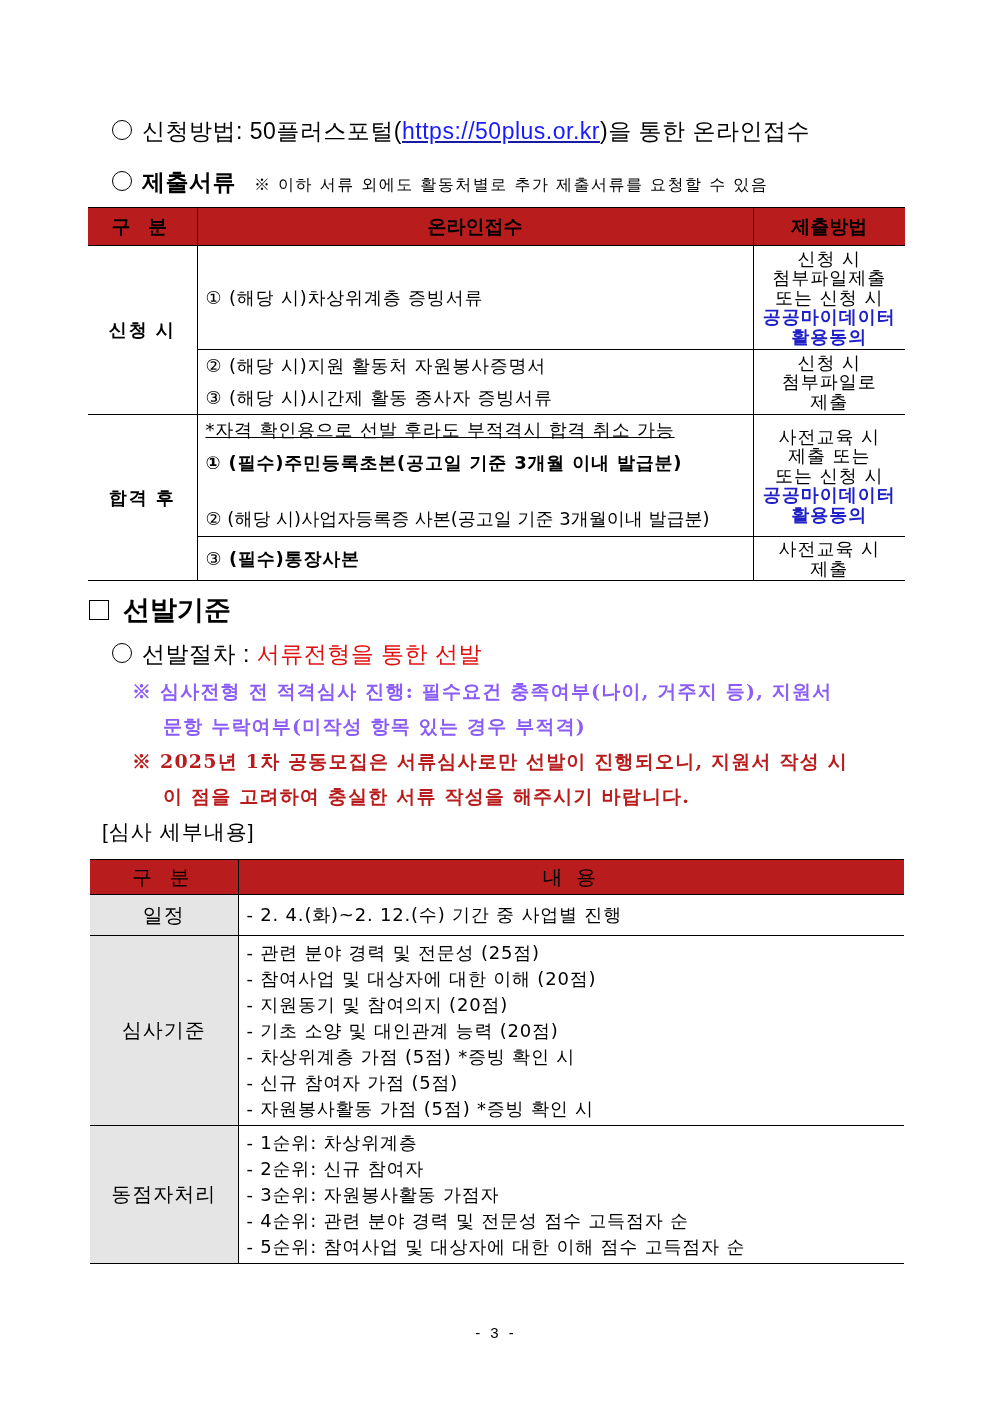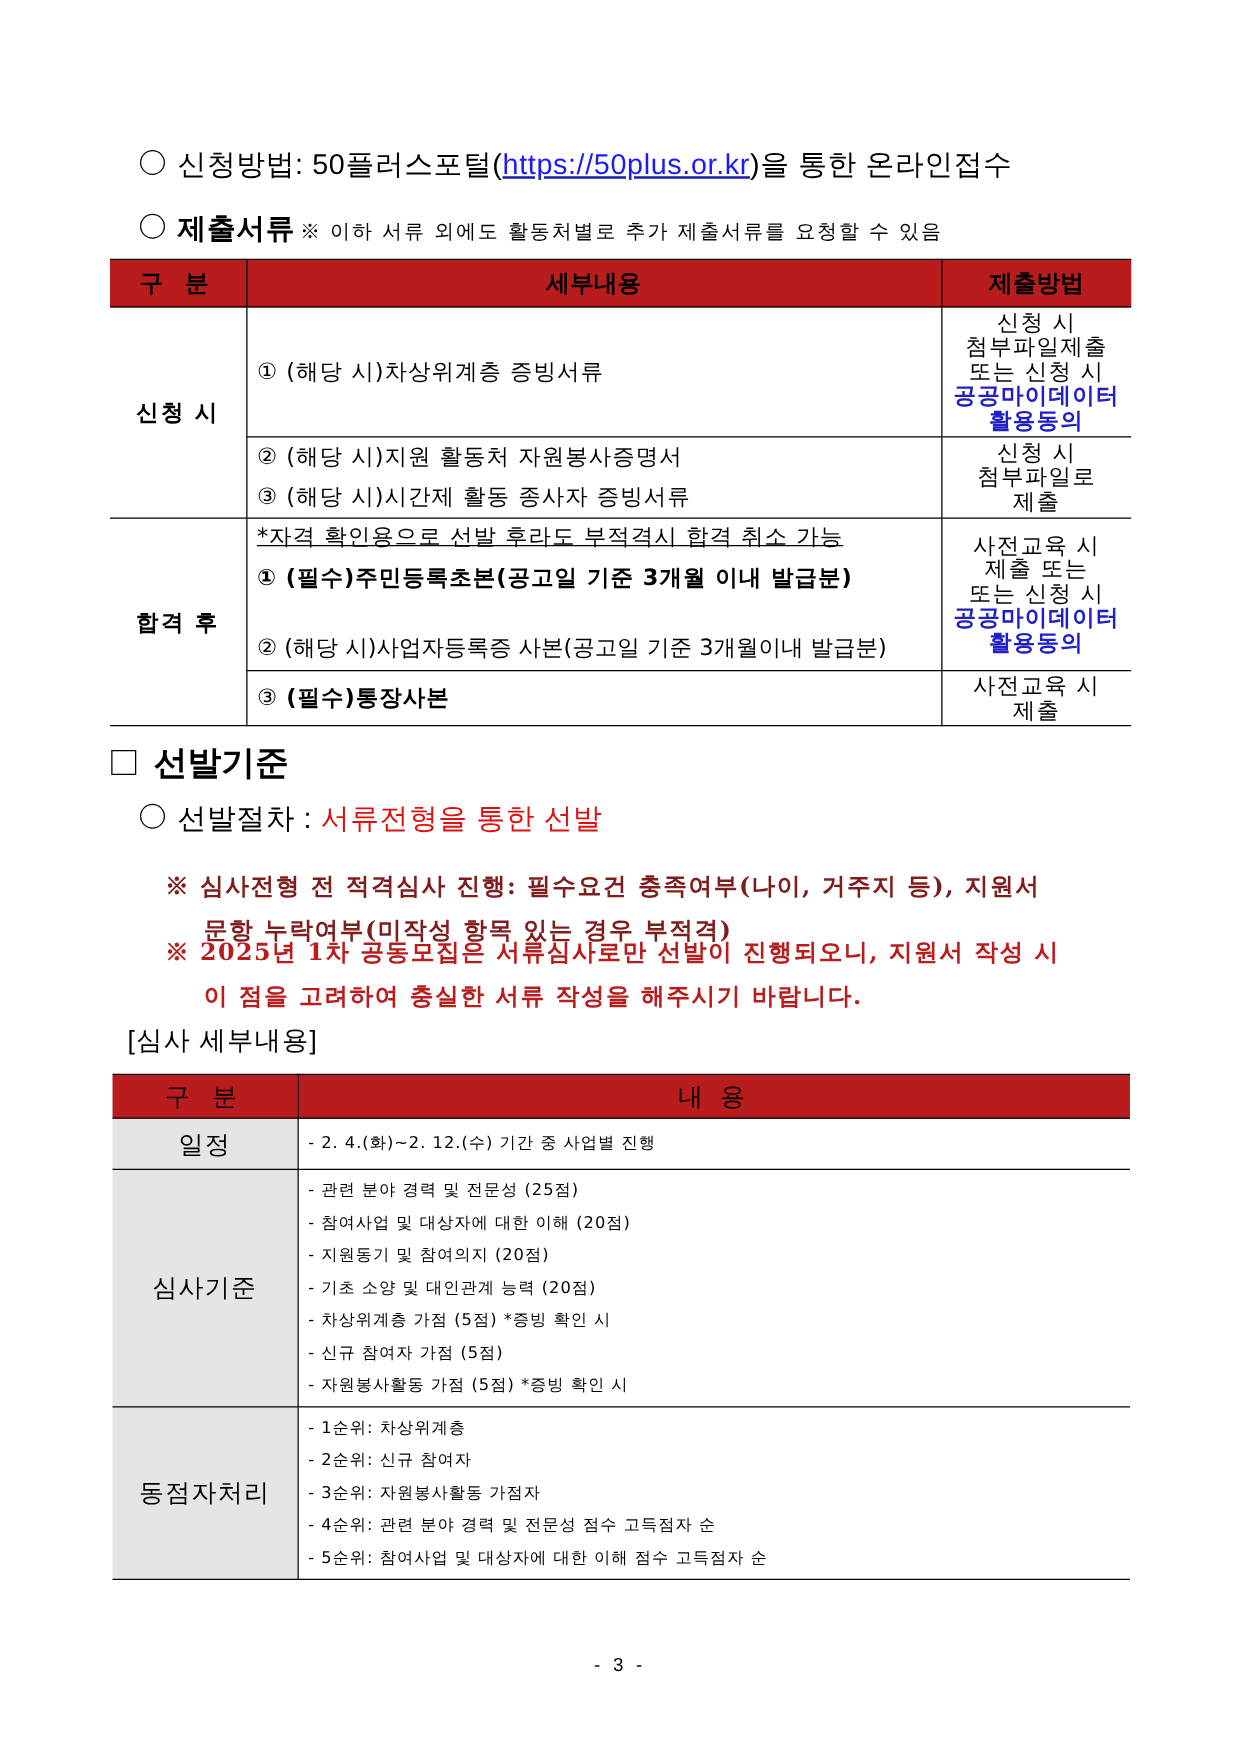--- a/index.html
+++ b/index.html
@@ -5,43 +5,43 @@
     html, body { margin: 0; padding: 0; background: #ffffff; }
     body {
       width: 992px; height: 1403px; position: relative; overflow: hidden;
       font-family: "Liberation Sans", "DejaVu Sans", sans-serif; color: #000;
     }
     .abs { position: absolute; }
     .line { white-space: nowrap; }
     .bullet-line { font-size: 23px; letter-spacing: 0.5px; }
     .circle-mark { display: inline-block; width: 18px; height: 18px; border: 1.8px solid #000; border-radius: 50%; vertical-align: -1px; margin-right: 10px; }
     .link { color: #1a1aff; text-decoration: underline; text-decoration-color: #1a1aa8; }
-    .note-small { font-family: "DejaVu Serif", "Liberation Serif", serif; font-size: 16px; letter-spacing: 1.5px; margin-left: 4px; }
+    .note-small { font-family: "DejaVu Serif", "Liberation Serif", serif; font-size: 16px; letter-spacing: 1.5px; margin-left: 18px; }
     table.doc { border-collapse: collapse; position: absolute; }
     table.doc td, table.doc th { border: 1.5px solid #000; padding: 0; }
     table.doc tr > *:first-child { border-left: none; }
     table.doc tr > *:last-child { border-right: none; }
     table.doc th { background: #b91c1c; font-weight: bold; font-size: 19px; }
     .t1 td { font-size: 18px; }
     .cat { text-align: center; font-weight: bold; font-size: 20px; letter-spacing: 2px; }
     .detail { padding-left: 8px !important; font-family: "DejaVu Sans", sans-serif; font-size: 17px; letter-spacing: 0.8px; }
     .detail div { line-height: 34px; white-space: nowrap; }
     .method { text-align: center; font-family: "DejaVu Sans", sans-serif; font-size: 16.5px; line-height: 19.5px; letter-spacing: 1px; }
     .blue { color: #2020c8; font-weight: bold; }
     .bold { font-weight: bold; }
     .uline { text-decoration: underline; }
     .section-title { font-size: 27px; font-weight: bold; }
     .sq { display: inline-block; width: 18px; height: 18px; border: 1.6px solid #000; vertical-align: -1px; margin-right: 14px; }
     .serif-note { font-family: "DejaVu Serif", "Liberation Serif", serif; font-weight: bold; font-size: 19px; letter-spacing: 1.2px; white-space: nowrap; }
-    .note-blue { color: #7f1d1d; margin-top: 17px; }
+    .note-blue { color: #8b5cf6; }
     .note-red { color: #b91c1c; }
     .red { color: #e01010; }
     .t2 td { font-family: "DejaVu Sans", sans-serif; }
     .t2 .label { background: #e5e5e5; text-align: center; font-size: 20px; font-weight: normal; letter-spacing: 1px; }
-    .t2 .content { padding-left: 8px; font-size: 13px; letter-spacing: 0.8px; }
+    .t2 .content { padding-left: 8px; font-size: 18px; letter-spacing: 0.8px; }
     .t2 .content div { line-height: 26px; white-space: nowrap; }
     .page-num { font-size: 15px; letter-spacing: 3px; }
   </style>
 </head>
 <body>
 
 <div class="abs line bullet-line" style="left:112px; top:116px;">
   <span class="circle-mark"></span><span>신청방법: 50플러스포털(</span><span class="link">https://50plus.or.kr</span><span>)을 통한 온라인접수</span>
 </div>
 
@@ -51,21 +51,21 @@
 
 <table class="doc t1" style="left:88px; top:207px; width:817px;">
   <colgroup>
       <col style="width:109px">
       <col style="width:556px">
       <col style="width:152px">
     </colgroup>
   <tbody>
       <tr style="height:38px;">
     <th style="letter-spacing:6px;">구 분</th>
-    <th>세부내용</th>
+    <th>온라인접수</th>
     <th>제출방법</th>
   </tr>
   <tr style="height:104px;">
     <td class="cat" rowspan="2">신청 시</td>
     <td class="detail">
       <div>① (해당 시)차상위계층 증빙서류</div>
     </td>
     <td class="method">
       <div>신청 시</div>
       <div>첨부파일제출</div>

